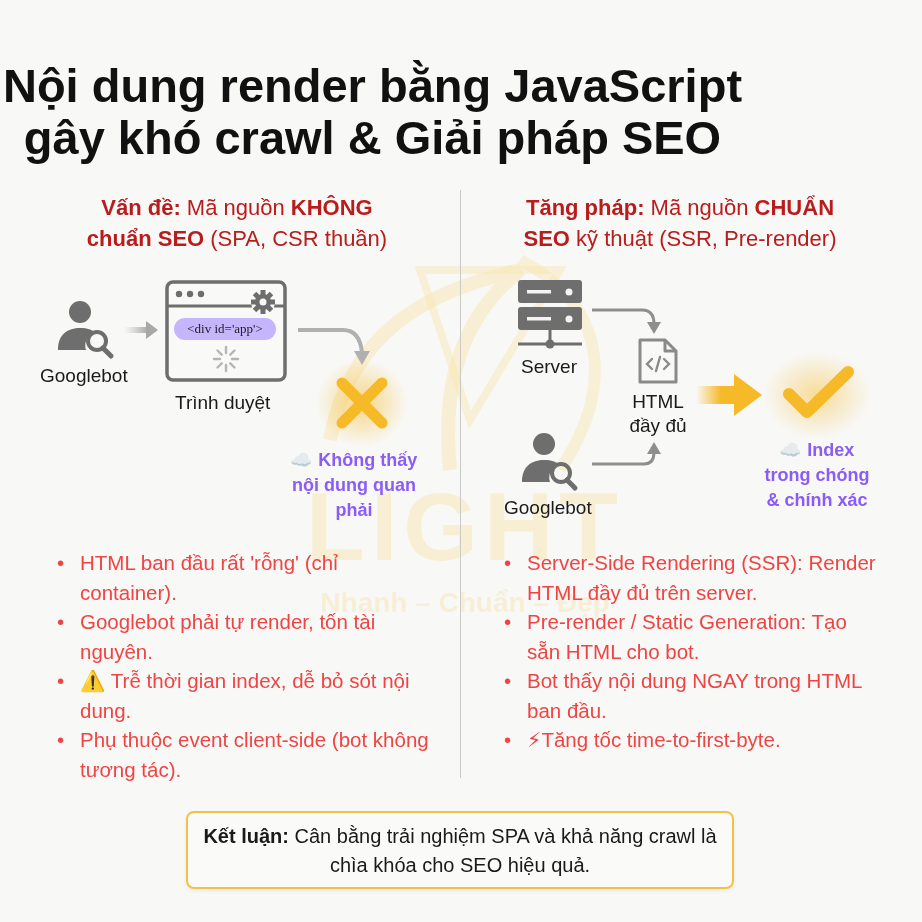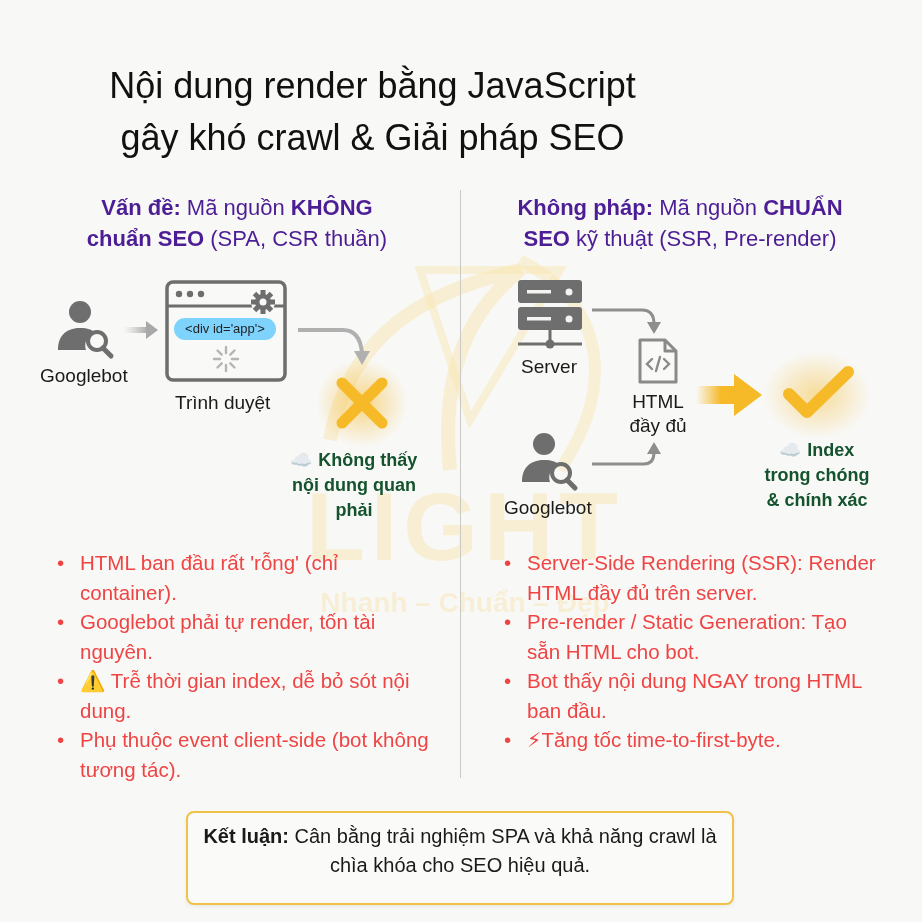--- a/index.html
+++ b/index.html
@@ -5,42 +5,42 @@
   html, body { margin:0; padding:0; }
   body {
     width:922px; height:922px; overflow:hidden; position:relative;
     background:#f8f8f6;
     font-family:"Liberation Sans", "DejaVu Sans", sans-serif;
     color:#1a1a1a;
   }
   .watermark { position:absolute; left:0; top:0; width:922px; height:922px; pointer-events:none; }
   .title {
     position:absolute; left:0; top:60px; width:745px; text-align:center;
-    font-weight:400; font-size:36px; line-height:52px; color:#111;
+    font-weight:700; font-size:47px; line-height:52px; color:#111;
   }
   .divider { position:absolute; left:460px; top:190px; width:1px; height:588px; background:#c9c9c6; }
   .col-head {
     position:absolute; top:192px; width:400px; text-align:center;
-    font-size:22px; line-height:31px; color:#4c1d95;
+    font-size:22px; line-height:31px; color:#b91c1c;
   }
   .col-head b { font-weight:700; }
   .lbl { position:absolute; font-size:19px; color:#1a1a1a; white-space:nowrap; }
   .res {
-    position:absolute; text-align:center; font-weight:700; font-size:18px; line-height:25px; color:#14532d;
+    position:absolute; text-align:center; font-weight:700; font-size:18px; line-height:25px; color:#8b5cf6;
   }
   .code-pill {
     position:absolute; left:174px; top:318px; width:102px; height:22px; border-radius:11px;
-    background:#7dd3fc; font-size:13px; line-height:22px; text-align:center; color:#222;
+    background:#c4b5fd; font-size:13px; line-height:22px; text-align:center; color:#222;font-family:Liberation Serif, serif;
   }
   ul.bullets { position:absolute; margin:0; padding:0; list-style:none; font-size:20.5px; line-height:29.5px; color:#ef4444; }
   ul.bullets li { position:relative; padding-left:25px; }
   ul.bullets li::before { content:"•"; position:absolute; left:2px; top:0; }
   ul.bullets li b { font-weight:400; }
   .conclusion {
-    position:absolute; left:186px; top:811px; width:548px; height:94px;
+    position:absolute; left:186px; top:811px; width:548px; height:78px;
     border:2px solid #f1c24a; border-radius:8px; background:#fafaf8;
     box-shadow:0 2px 4px rgba(0,0,0,0.06);
     text-align:center; font-size:20px; line-height:29px; color:#1a1a1a;
     box-sizing:border-box; padding-top:9px;
   }
   .conclusion b { font-weight:700; }
   svg { position:absolute; overflow:visible; }
 </style>
 </head>
 <body>
@@ -65,21 +65,21 @@
 </div>
 
 <div class="divider"></div>
 
 <div class="col-head" style="left:37px;">
   <b>Vấn đề:</b><span> Mã nguồn </span><b>KHÔNG</b><br>
   <b>chuẩn SEO</b><span> (SPA, CSR thuần)</span>
 </div>
 
 <div class="col-head" style="left:480px;">
-  <b>Không pháp:</b><span> Mã nguồn </span><b>CHUẨN</b><br>
+  <b>Tăng pháp:</b><span> Mã nguồn </span><b>CHUẨN</b><br>
   <b>SEO</b><span> kỹ thuật (SSR, Pre-render)</span>
 </div>
 
 <svg style="left:58px; top:300px;" width="60" height="58" viewBox="0 0 60 58">
   <circle cx="22" cy="12" r="11" fill="#6e6e6e"></circle>
   <path d="M0 50 C0 34, 10 28, 22 28 C30 28, 34 30, 36 32 C 28 36, 26 44, 28 50 Z" fill="#6e6e6e"></path>
   <circle cx="39" cy="41" r="9" fill="none" stroke="#6e6e6e" stroke-width="4"></circle>
   <line x1="45" y1="48" x2="53" y2="56" stroke="#6e6e6e" stroke-width="5" stroke-linecap="round"></line>
 </svg>
 <div class="lbl" style="left:40px; top:365px;">Googlebot</div>

